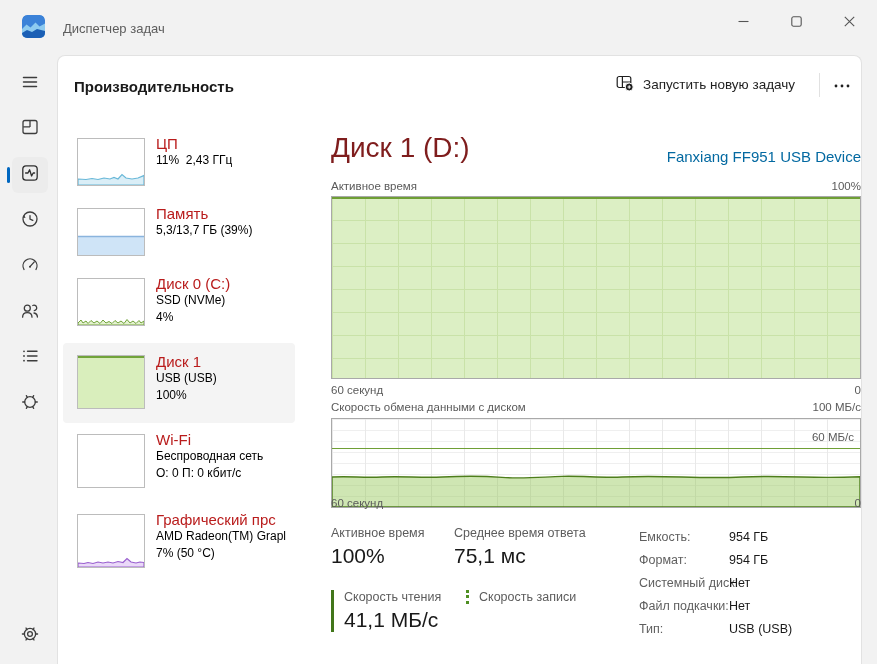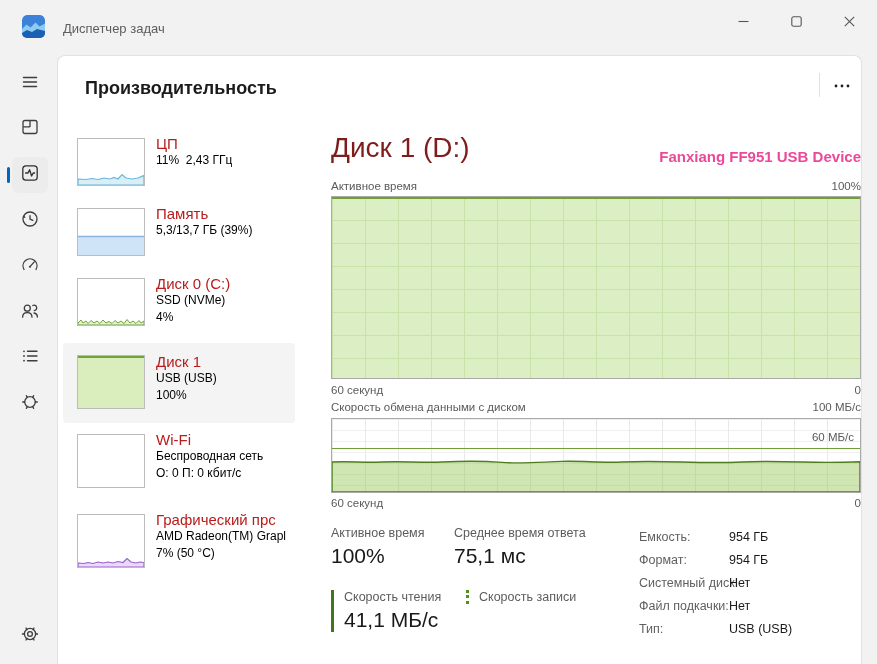--- a/index.html
+++ b/index.html
@@ -15,48 +15,48 @@
   .app-icon { position:absolute; left:22px; top:15px; width:23px; height:23px; border-radius:5px; overflow:hidden; }
   .window-title { position:absolute; left:63px; top:21px; font-size:13px; color:#5d5d5d; }
   .win-btn { position:absolute; top:2px; width:44px; height:38px; display:flex; align-items:center; justify-content:center; color:#555; cursor:default; }
   .win-min { left:721px; } .win-max { left:774px; } .win-close { left:827px; }
   
   .rail-btn { position:absolute; left:12px; width:36px; height:36px; border-radius:6px; display:flex; align-items:center; justify-content:center; }
   .rail-btn.selected { background:#ececec; }
   .accent-pill { position:absolute; left:7px; top:167px; width:3px; height:16px; border-radius:2px; background:#0067c0; }
   
   .card { position:absolute; left:57px; top:55px; width:805px; height:609px; background:#ffffff; border:1px solid #e2e2e2; border-bottom:none; border-radius:8px 8px 0 0; }
-  .perf-title { position:absolute; left:27px; top:22px; font-size:18px; font-weight:700; color:#1b1b1b; }
+  .perf-title { position:absolute; left:16px; top:22px; font-size:15px; font-weight:700; color:#1b1b1b; }
   .newtask-btn { position:absolute; left:552px; top:13px; height:30px; display:flex; align-items:center; gap:9px; font-size:13.5px; color:#1f1f1f; padding:0 6px; border-radius:4px; }
   .hdr-divider { position:absolute; left:761px; top:17px; width:1px; height:24px; background:#e1e1e1; }
   .more-btn { position:absolute; left:768px; top:14px; width:32px; height:28px; display:flex; align-items:center; justify-content:center; border-radius:4px; }
   
   .side-row { position:absolute; left:5px; width:232px; border-radius:4px; }
   .side-row.selected { background:#f4f4f4; }
   .mini { position:absolute; left:14px; top:10px; width:68px; height:48px; background:#fff; border:1px solid #bcbcbc; }
   .mini svg { display:block; }
   .side-text { position:absolute; left:93px; top:7px; }
   .side-title { font-size:15px; color:#b91c1c; white-space:nowrap; overflow:hidden; max-width:138px; }
   .side-sub { font-size:12px; color:#000000; line-height:16.5px; white-space:pre; overflow:hidden; max-width:138px; }
   
   .main { position:absolute; left:273px; top:0; width:530px; }
   .disk-title { position:absolute; left:0; top:76px; font-size:28px; font-weight:300; color:#7f1d1d; }
-  .device-name { position:absolute; right:0; top:92px; font-size:15px; color:#ec4899;font-weight:bold; }
+  .device-name { position:absolute; right:0; top:92px; font-size:15px; color:#0369a1; }
   .cap-row { position:absolute; left:0; width:530px; display:flex; justify-content:space-between; font-size:11.5px; color:#5a5a5a; }
   .chart { position:absolute; left:0; width:530px; border:1px solid #a9a9a9; }
   .chart1 {
     top:140px; height:183px;
     background-color:#dcefc4;
     background-image:
       repeating-linear-gradient(to right,  #c9e2a8 0 1px, transparent 1px 33px),
       repeating-linear-gradient(to bottom, #c9e2a8 0 1px, transparent 1px 23px);
   }
   .c1-topline { position:absolute; left:0; right:0; top:0; height:2px; background:#6f9f35; }
   .chart2 {
-    top:362px; height:75px;
+    top:362px; height:90px;
     background-color:#ffffff;
     background-image:
       repeating-linear-gradient(to right,  #e9e9e9 0 1px, transparent 1px 33px),
       repeating-linear-gradient(to bottom, #efefef 0 1px, transparent 1px 11px);
   }
   .ref-line { position:absolute; left:0; right:0; top:29px; height:1px; background:#6f9f35; }
   .ref-label { position:absolute; right:6px; top:12px; font-size:11.5px; color:#5a5a5a; }
   .area-svg { position:absolute; left:0; bottom:0; }
   
   .stat-label { font-size:12.5px; color:#5c5c5c; white-space:nowrap; }
@@ -174,20 +174,31 @@
         <circle cx="10" cy="10" r="5.6"></circle>
       <path d="M17.6 10 H15.6 M14 16 L13 14.3 M6 16 L7 14.3 M2.4 10 H4.4 M6 4 L7 5.7 M14 4 L13 5.7"></path>
       </svg>
   </span>
 </div>
 
 <div class="card">
 
   <div class="perf-title">Производительность</div>
 
+  <div class="newtask-btn">
+    <span>
+      <svg width="18" height="18" viewBox="0 0 18 18" fill="none" stroke="#1f1f1f" stroke-width="1.2">
+        <rect x="1.2" y="2.5" width="13.6" height="11" rx="2"></rect>
+          <path d="M6.4 2.5 V13.5 M6.4 8 H14.8"></path>
+        <circle cx="13.2" cy="13" r="4" fill="#1f1f1f" stroke="#fff" stroke-width="1"></circle>
+        <path d="M13.2 11.3 V14.7 M11.5 13 H14.9" stroke="#fff" stroke-width="1.1"></path>
+        </svg>
+    </span>
+    <span>Запустить новую задачу</span>
+  </div>
   <div class="hdr-divider"></div>
   <div class="more-btn">
     <span>
       <svg width="18" height="6" viewBox="0 0 18 6">
           <circle cx="3" cy="3" r="1.4" fill="#1f1f1f"></circle>
           <circle cx="9" cy="3" r="1.4" fill="#1f1f1f"></circle>
           <circle cx="15" cy="3" r="1.4" fill="#1f1f1f"></circle>
         </svg>
     </span>
   </div>

